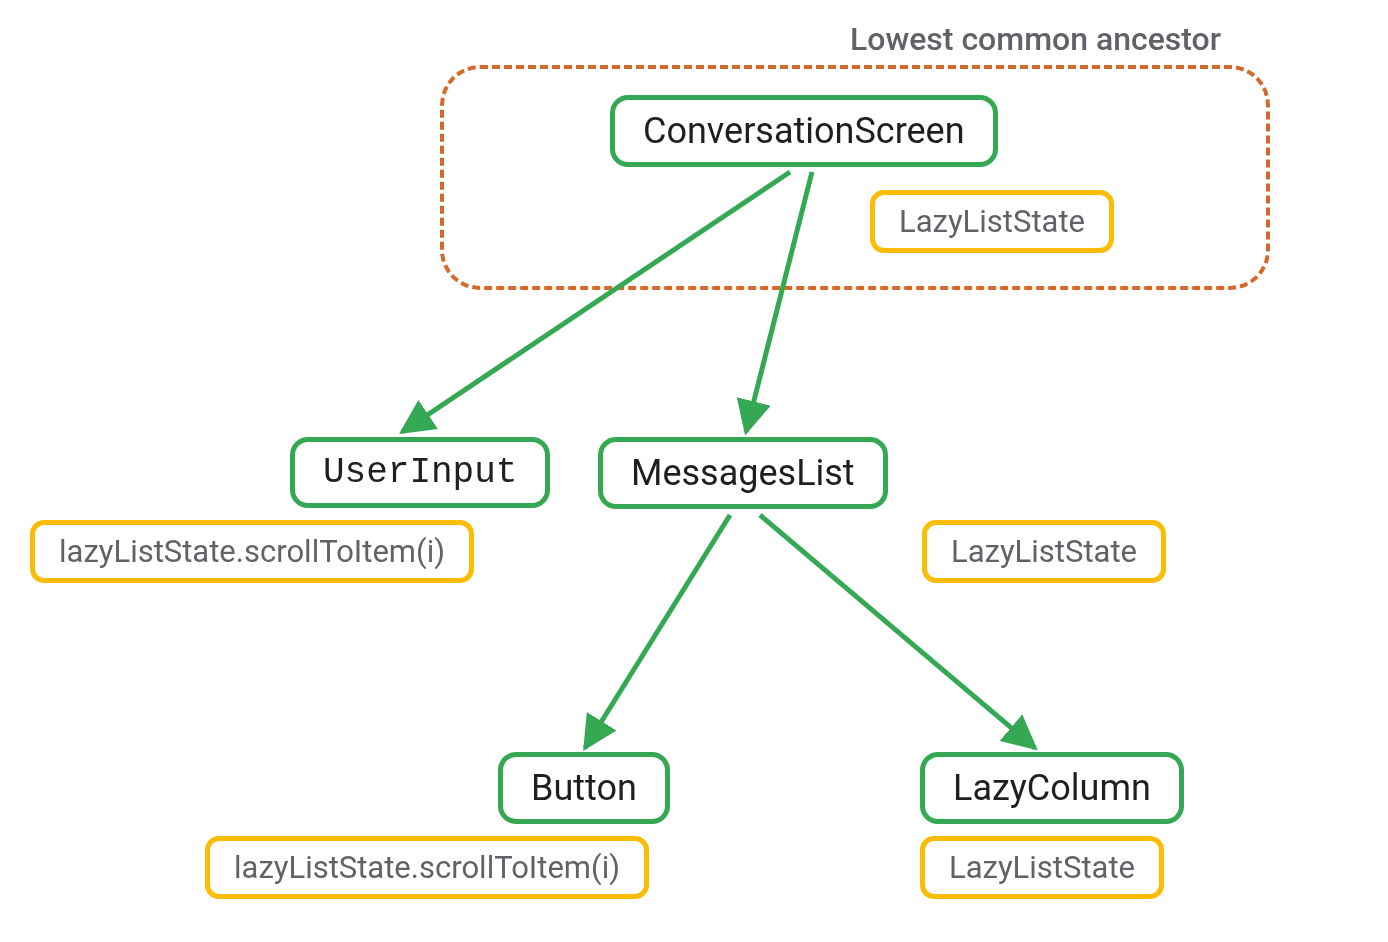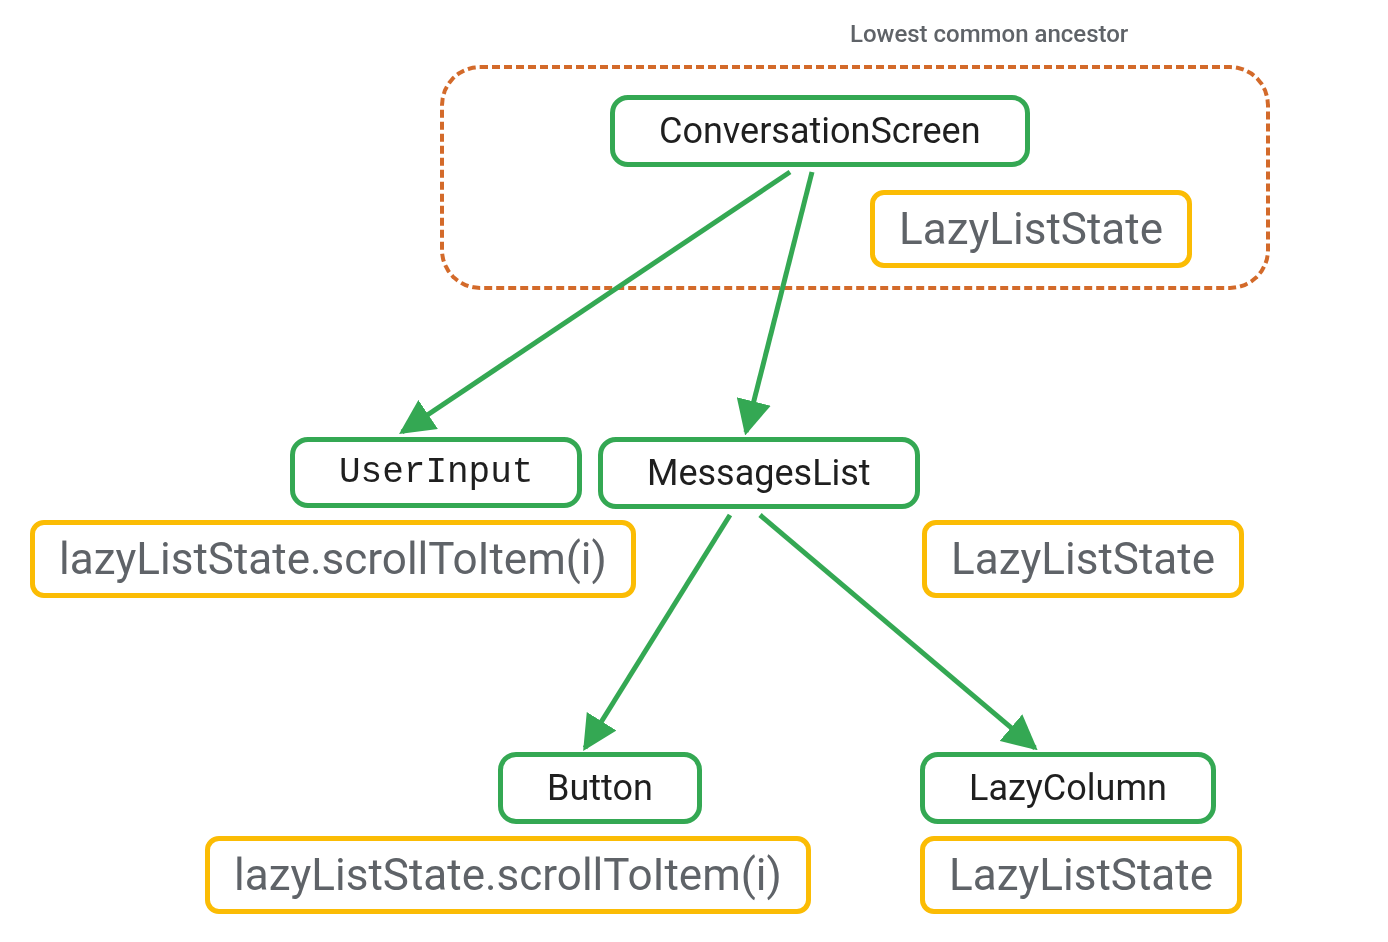--- a/index.html
+++ b/index.html
@@ -14,39 +14,39 @@
   .node-green {
     position: absolute;
     border: 5px solid #34a853;
     background: #ffffff;
     border-radius: 18px;
     display: flex;
     align-items: center;
     justify-content: center;
     font-size: 36px;
     color: #1f1f1f;
-    padding: 10px 44px;
+    padding: 10px 28px;
     white-space: nowrap;
   }
   .node-yellow {
     position: absolute;
     border: 5px solid #fbbc04;
     background: #ffffff;
     border-radius: 14px;
     display: flex;
     align-items: center;
     justify-content: center;
-    font-size: 44px;
+    font-size: 31px;
     color: #5f6368;
     padding: 8px 24px;
     white-space: nowrap;
   }
   .caption {
     position: absolute;
-    font-size: 24px;
+    font-size: 32px;
     color: #5f6368;
     font-weight: 500;
   }
   .dashed-box {
     position: absolute;
     border: 4px dashed #d36a2a;
     border-radius: 40px;
     background: transparent;
   }
   svg.connectors {

